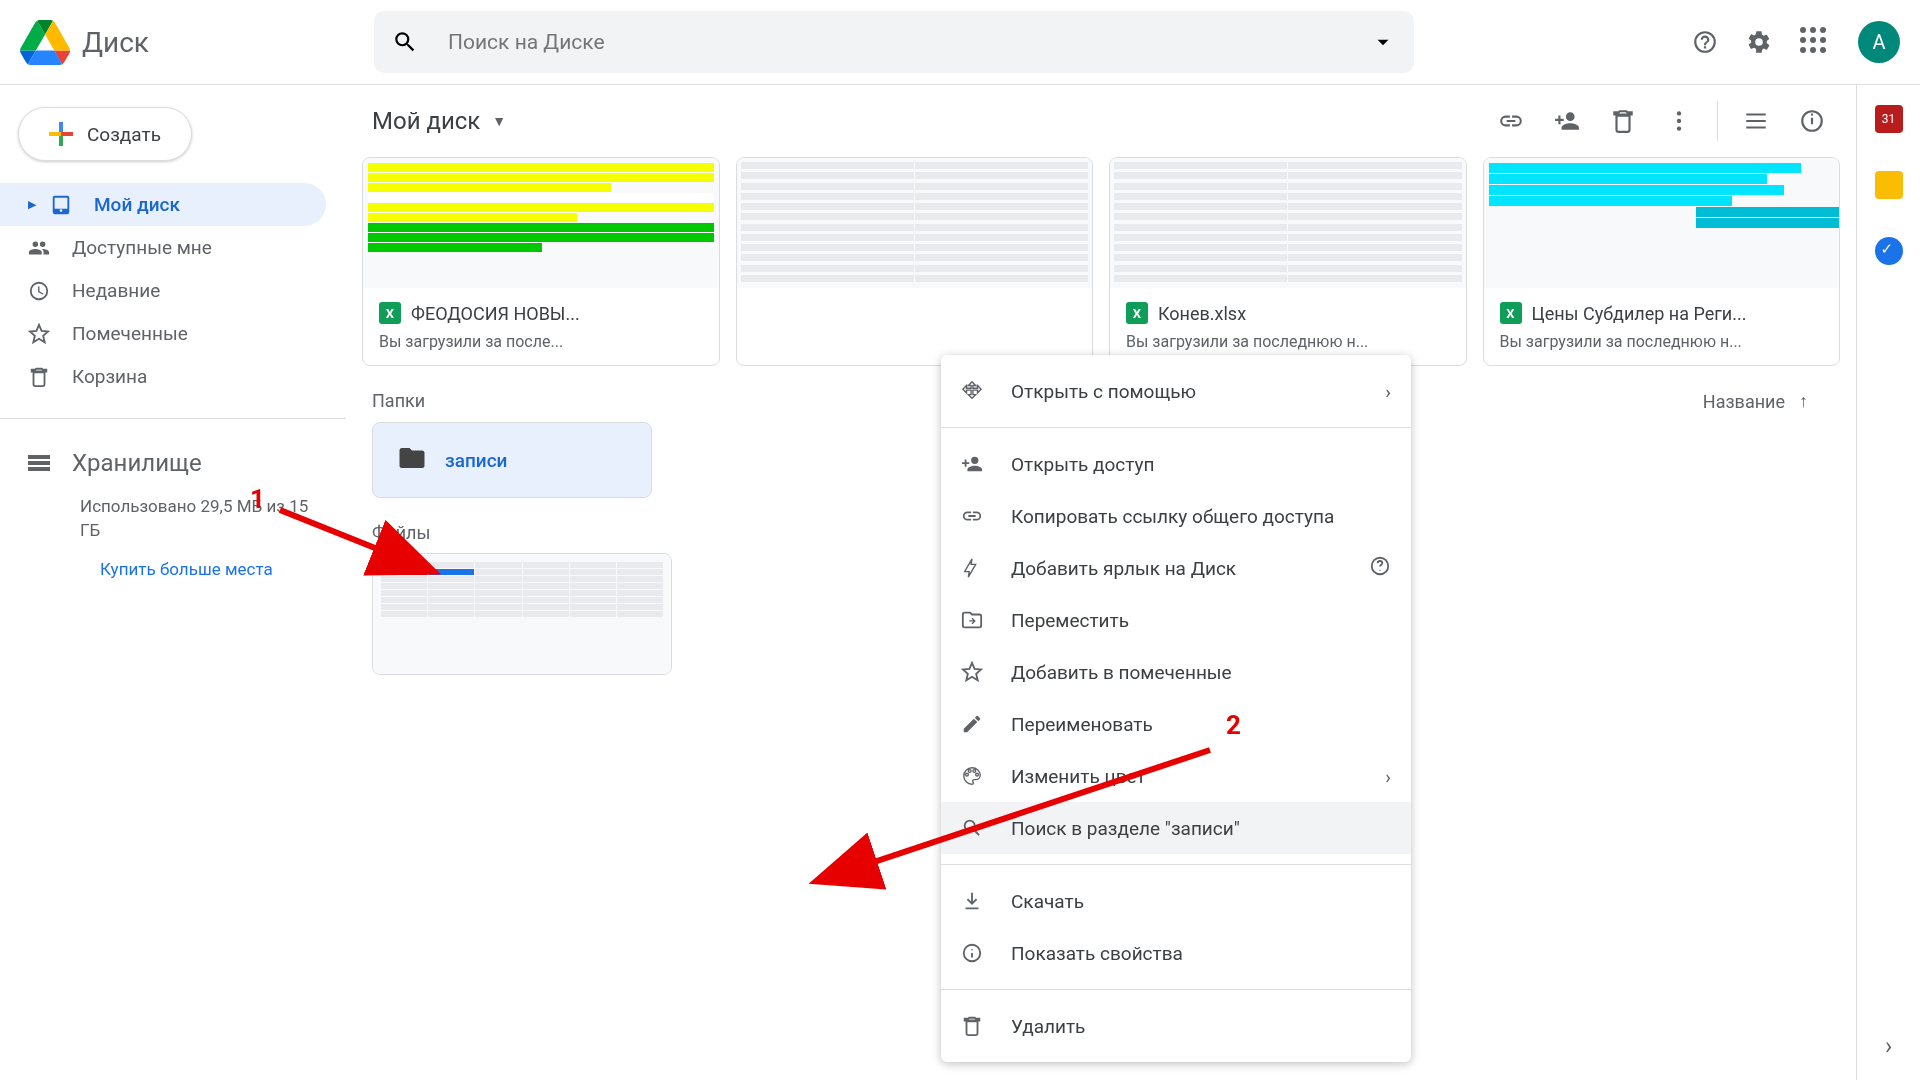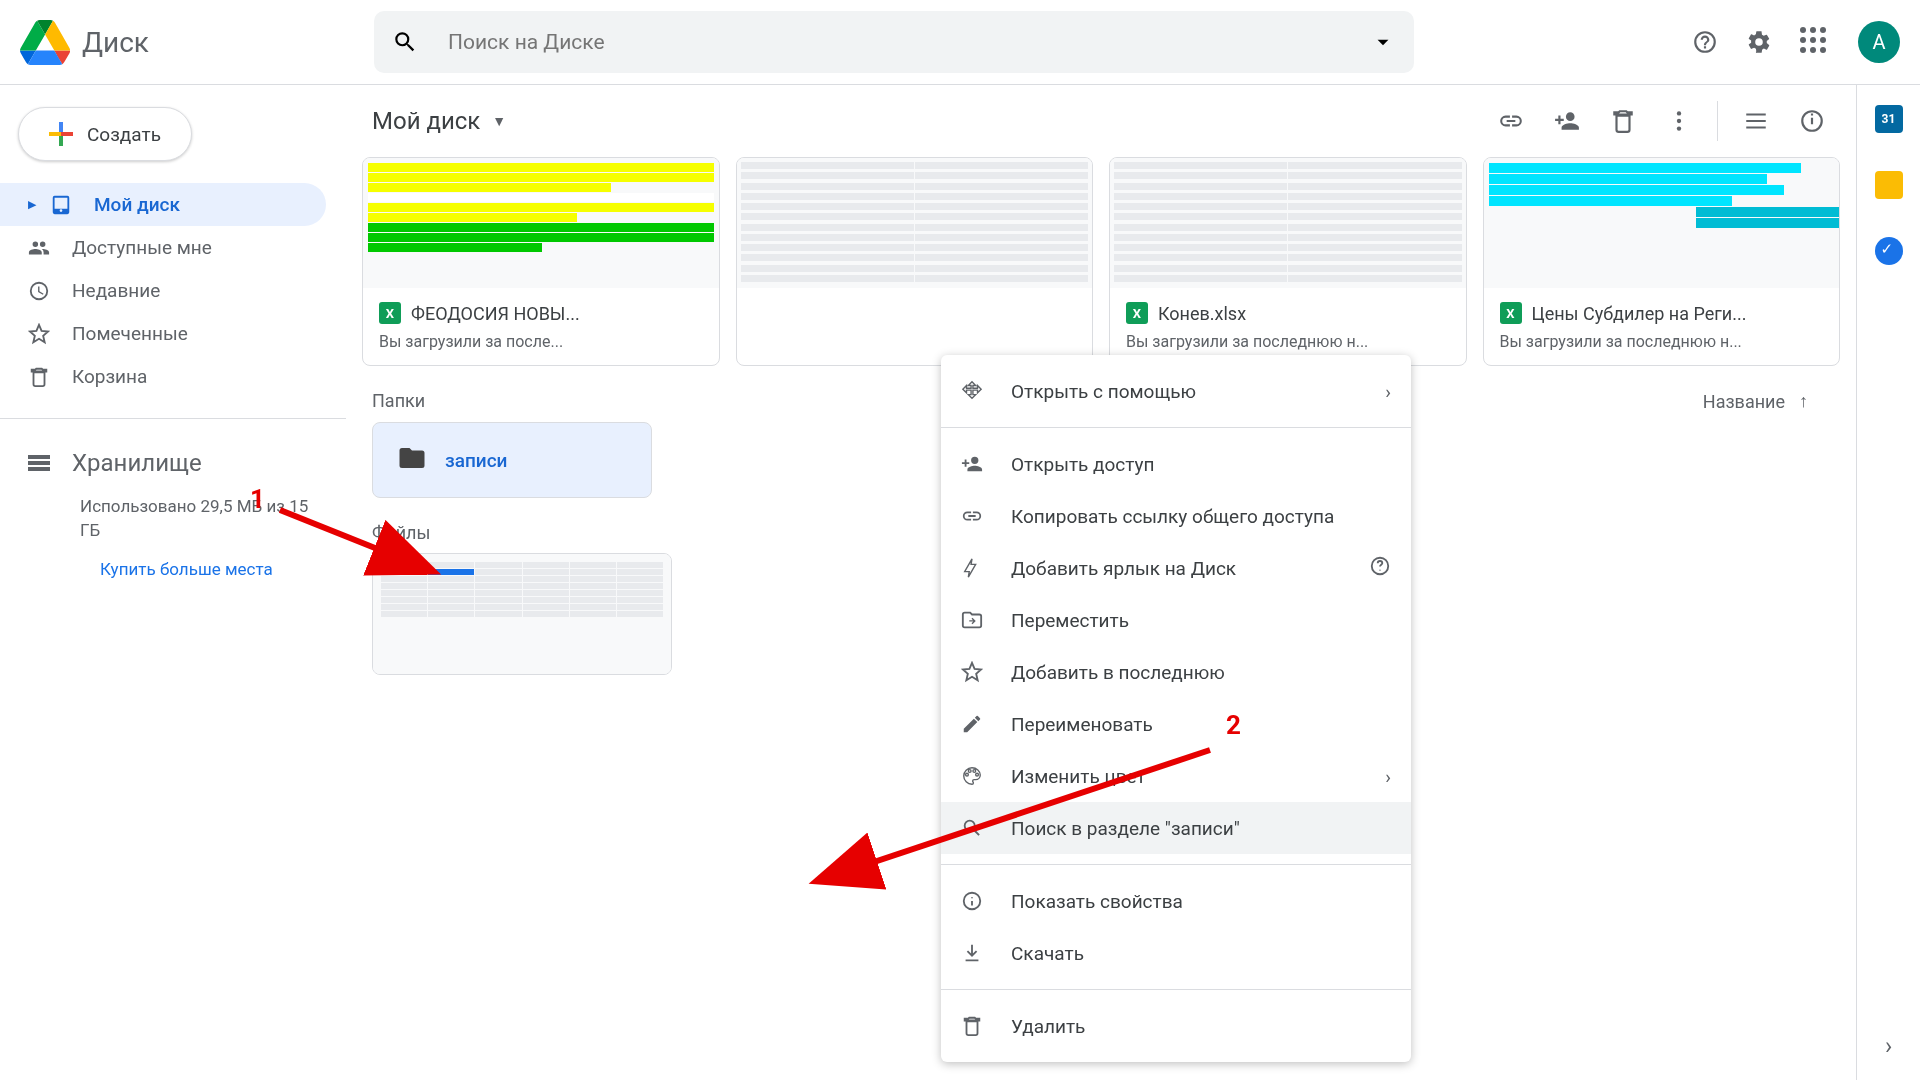--- a/index.html
+++ b/index.html
@@ -83,21 +83,21 @@
 .menu-item { display: flex; align-items: center; padding: 0 20px; height: 52px; cursor: pointer; font-size: 19px; color: #3c4043; justify-content: flex-end; }
 .menu-item:hover, .menu-item.hovered { background: #f1f3f4; }
 .menu-icon { width: 36px; color: #5f6368; display: flex; align-items: center; }
 .menu-label { flex: 1; margin-left: 14px; }
 .menu-right { color: #5f6368; }
 .menu-sep { height: 1px; background: #dadce0; margin: 10px 0; }
 
 
 .right-rail { width: 64px; border-left: 1px solid #dadce0; display: flex; flex-direction: column; align-items: center; padding-top: 20px; gap: 38px; }
 .rail-icon { width: 28px; height: 28px; border-radius: 4px; }
-.rail-cal { background: #0369a1; color: #fff; display: flex; align-items: center; justify-content: center; font-size: 12px; font-weight: bold; }
+.rail-cal { background: #b91c1c; color: #fff; display: flex; align-items: center; justify-content: center; font-size: 12px; font-weight: normal; }
 .rail-keep { background: #fbbc04; }
 .rail-tasks { background: #1a73e8; border-radius: 50%; position: relative; }
 .rail-tasks::after { content: "✓"; color: #fff; position: absolute; left: 6px; top: 3px; font-size: 15px; }
 .rail-chevron { margin-top: auto; margin-bottom: 20px; color: #5f6368; font-size: 24px; cursor: pointer; }
 
 
 .anno { position: absolute; pointer-events: none; z-index: 200; color: #e60000; font-size: 26px; font-weight: bold; }
 .anno-1 { left: 250px; top: 484px; }
 .anno-2 { left: 1226px; top: 710px; }
 svg.arrow { position: absolute; z-index: 200; pointer-events: none; }
@@ -469,21 +469,21 @@
               </svg>
             </span>
           <span class="menu-label">Переместить</span>
         </div>
         <div class="menu-item">
           <span class="menu-icon">
               <svg class="icon-svg-sm" viewBox="0 0 24 24">
                 <path d="M12 17.27 18.18 21l-1.64-7.03L22 9.24l-7.19-.61L12 2 9.19 8.63 2 9.24l5.46 4.73L5.82 21Z" fill="none" stroke="currentColor" stroke-width="2"></path>
               </svg>
             </span>
-          <span class="menu-label">Добавить в последнюю</span>
+          <span class="menu-label">Добавить в помеченные</span>
         </div>
         <div class="menu-item">
           <span class="menu-icon">
               <svg class="icon-svg-sm" viewBox="0 0 24 24">
                 <path d="M3 17.25V21h3.75L17.81 9.94l-3.75-3.75ZM20.71 7.04a1 1 0 0 0 0-1.41l-2.34-2.34a1 1 0 0 0-1.41 0l-1.83 1.83 3.75 3.75Z"></path>
               </svg>
             </span>
           <span class="menu-label">Переименовать</span>
         </div>
         <div class="menu-item">
@@ -500,33 +500,33 @@
               <svg class="icon-svg-sm" viewBox="0 0 24 24">
                 <path d="M15.5 14h-.79l-.28-.27A6.47 6.47 0 0 0 16 9.5 6.5 6.5 0 1 0 9.5 16a6.47 6.47 0 0 0 4.23-1.57l.27.28v.79l5 4.99L20.49 19Zm-6 0A4.5 4.5 0 1 1 14 9.5 4.49 4.49 0 0 1 9.5 14Z"></path>
               </svg>
             </span>
           <span class="menu-label">Поиск в разделе "записи"</span>
         </div>
         <div class="menu-sep"></div>
         <div class="menu-item">
           <span class="menu-icon">
               <svg class="icon-svg-sm" viewBox="0 0 24 24">
+                <path d="M12 3v12m-5-5 5 5 5-5M5 20h14" fill="none" stroke="currentColor" stroke-width="2"></path>
+              </svg>
+            </span>
+          <span class="menu-label">Скачать</span>
+        </div>
+        <div class="menu-item">
+          <span class="menu-icon">
+              <svg class="icon-svg-sm" viewBox="0 0 24 24">
                 <circle cx="12" cy="12" r="9" fill="none" stroke="currentColor" stroke-width="2"></circle>
                 <path d="M12 8v1m0 3v5" stroke="currentColor" stroke-width="2"></path>
               </svg>
             </span>
           <span class="menu-label">Показать свойства</span>
-        </div>
-        <div class="menu-item">
-          <span class="menu-icon">
-              <svg class="icon-svg-sm" viewBox="0 0 24 24">
-                <path d="M12 3v12m-5-5 5 5 5-5M5 20h14" fill="none" stroke="currentColor" stroke-width="2"></path>
-              </svg>
-            </span>
-          <span class="menu-label">Скачать</span>
         </div>
         <div class="menu-sep"></div>
         <div class="menu-item">
           <span class="menu-icon">
               <svg class="icon-svg-sm" viewBox="0 0 24 24">
                 <path d="M6 7h12v13a2 2 0 0 1-2 2H8a2 2 0 0 1-2-2Zm3-4h6l1 1h4v2H4V4h4Z" fill="none" stroke="currentColor" stroke-width="2"></path>
               </svg>
             </span>
           <span class="menu-label">Удалить</span>
         </div>

